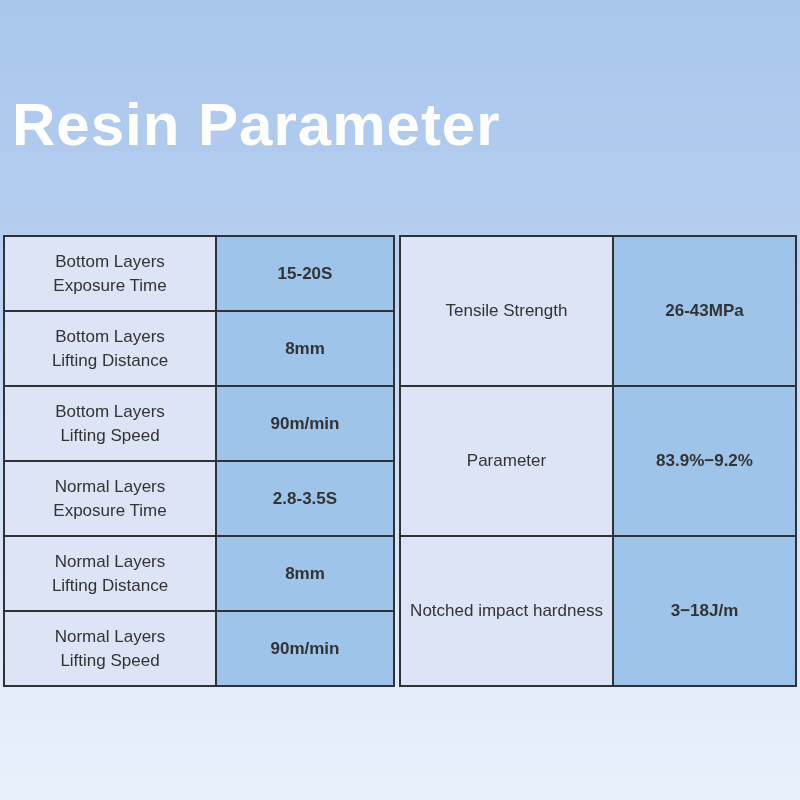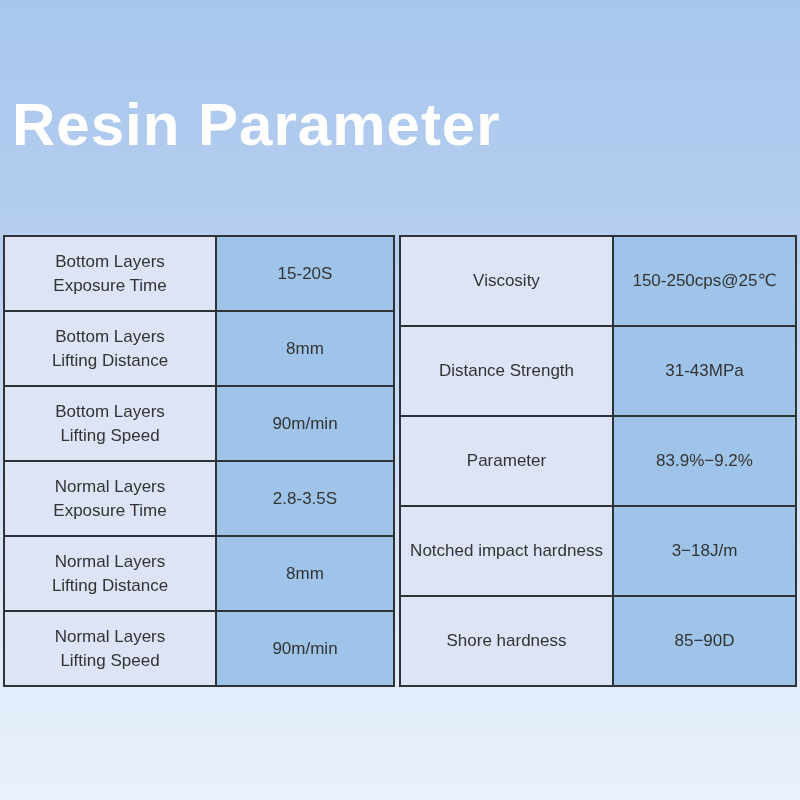--- a/index.html
+++ b/index.html
@@ -50,21 +50,21 @@
     font-size: 17px;
     color: #333333;
     line-height: 24px;
     padding: 0 6px;
   }
   table.left-table  { width: 392px; }
   table.right-table { width: 398px; }
   table.left-table  td.label-cell { width: 198px; }
   table.right-table td.label-cell { width: 199px; }
   td.label-cell { background: #dde4f6; }
-  td.value-cell { background: #9fc4e9; }
+  td.value-cell { background: #9fc4e9; font-weight: bold; }
   .label-line { display: block; }
 </style>
 </head>
 <body>
 
 <h1 class="page-title">Resin Parameter</h1>
 
 <div class="tables-wrap">
 
   <table class="param-table left-table">
@@ -110,35 +110,27 @@
           <span class="label-line">Lifting Speed</span>
         </td>
         <td class="value-cell">90m/min</td>
       </tr>
     </tbody>
   </table>
 
   <table class="param-table right-table">
     <tbody>
       <tr>
-        <td class="label-cell">Viscosity</td>
-        <td class="value-cell">150-250cps@25℃</td>
-      </tr>
-      <tr>
-        <td class="label-cell">Distance Strength</td>
-        <td class="value-cell">31-43MPa</td>
+        <td class="label-cell">Tensile Strength</td>
+        <td class="value-cell">26-43MPa</td>
       </tr>
       <tr>
         <td class="label-cell">Parameter</td>
         <td class="value-cell">83.9%−9.2%</td>
       </tr>
       <tr>
         <td class="label-cell">Notched impact hardness</td>
         <td class="value-cell">3−18J/m</td>
       </tr>
-      <tr>
-        <td class="label-cell">Shore hardness</td>
-        <td class="value-cell">85−90D</td>
-      </tr>
     </tbody>
   </table>
 
 </div>
 
 </body></html>

